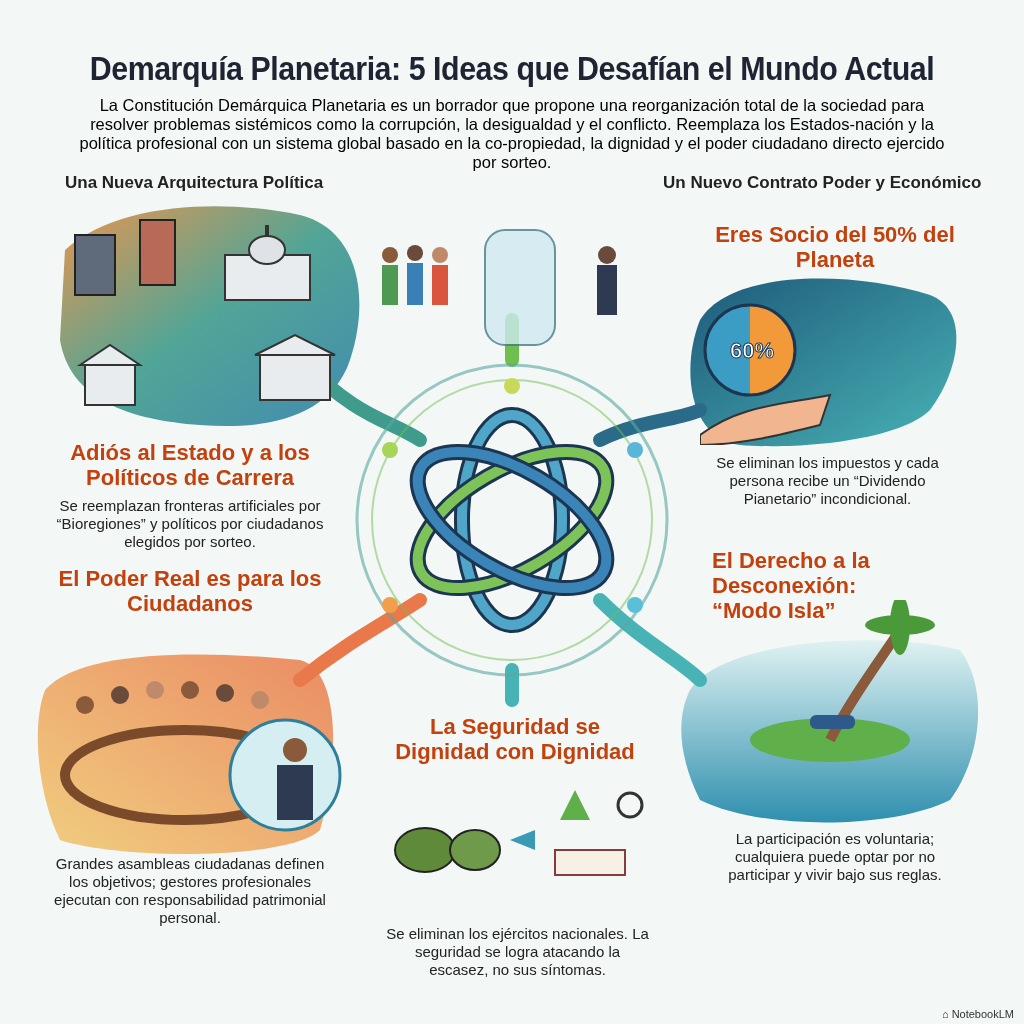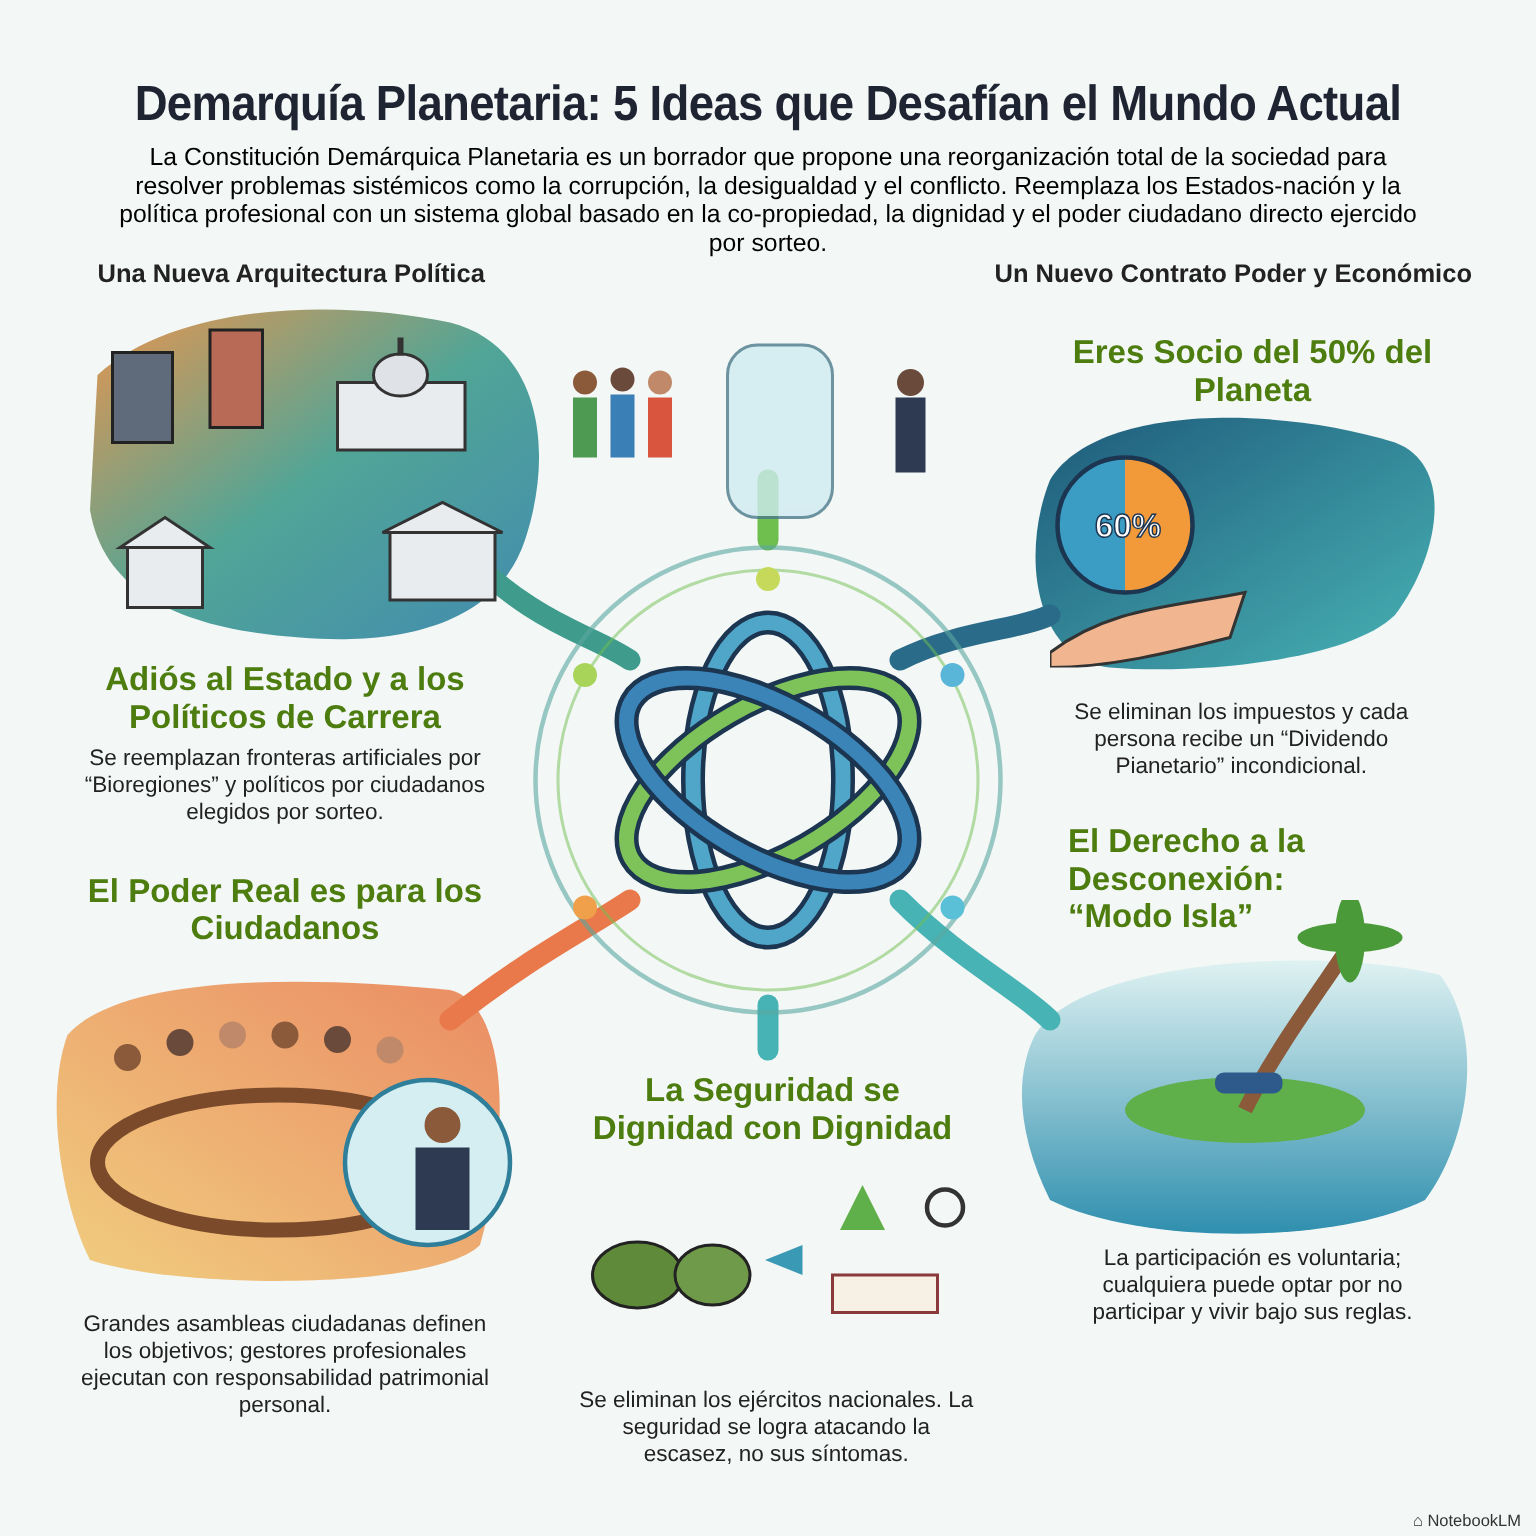--- a/index.html
+++ b/index.html
@@ -3,21 +3,21 @@
 <meta charset="utf-8">
 <style>
   html, body { margin:0; padding:0; }
   body { width:1024px; height:1024px; background:#f3f7f6; position:relative; overflow:hidden;
          font-family:"Liberation Sans", "DejaVu Sans", sans-serif; color:#1c1f24; }
   .abs { position:absolute; }
   .title { left:0; top:50px; width:1024px; text-align:center; font-size:33px; font-weight:bold;
            color:#1f2433; letter-spacing:-0.5px; transform:scaleX(0.92); }
   .intro { left:70px; top:96px; width:884px; text-align:center; font-size:16.5px; line-height:19px; color:#000000; }
   .section-h { font-size:17px; font-weight:bold; color:#222; }
-  .h2 { font-size:22px; font-weight:bold; line-height:25px; text-align:center; color:#4d7c0f; }
+  .h2 { font-size:22px; font-weight:bold; line-height:25px; text-align:center; color:#c2410c; }
   .body { font-size:15px; line-height:18px; text-align:center; color:#222; }
   svg { display:block; }
   .brand { right:10px; bottom:4px; font-size:11px; color:#333; }
 </style>
 </head>
 <body>
 
 <svg class="abs" style="left:0;top:0" width="1024" height="1024">
   <defs>
     <linearGradient id="gL" x1="0" y1="0" x2="1" y2="1">
@@ -158,25 +158,25 @@
   <g fill="#4a9a3a">
     <ellipse cx="170" cy="25" rx="35" ry="10"></ellipse>
     <ellipse cx="170" cy="25" rx="10" ry="30"></ellipse>
   </g>
   <rect x="80" y="115" width="45" height="14" rx="6" fill="#2d5a8a"></rect>
 </svg>
 
 <div class="abs h2" style="left:40px;top:440px;width:300px">Adiós al Estado y a los Políticos de Carrera</div>
 <div class="abs body" style="left:55px;top:497px;width:270px">Se reemplazan fronteras artificiales por “Bioregiones” y políticos por ciudadanos elegidos por sorteo.</div>
 
-<div class="abs h2" style="left:40px;top:581px;width:300px">El Poder Real es para los Ciudadanos</div>
-<div class="abs body" style="left:45px;top:874px;width:290px">Grandes asambleas ciudadanas definen los objetivos; gestores profesionales ejecutan con responsabilidad patrimonial personal.</div>
+<div class="abs h2" style="left:40px;top:566px;width:300px">El Poder Real es para los Ciudadanos</div>
+<div class="abs body" style="left:45px;top:855px;width:290px">Grandes asambleas ciudadanas definen los objetivos; gestores profesionales ejecutan con responsabilidad patrimonial personal.</div>
 
 <div class="abs h2" style="left:395px;top:714px;width:240px">La Seguridad se Dignidad con Dignidad</div>
 <div class="abs body" style="left:385px;top:925px;width:265px">Se eliminan los ejércitos nacionales. La seguridad se logra atacando la escasez, no sus síntomas.</div>
 
 <div class="abs h2" style="left:700px;top:222px;width:270px">Eres Socio del 50% del Planeta</div>
-<div class="abs body" style="left:700px;top:466px;width:255px">Se eliminan los impuestos y cada persona recibe un “Dividendo Pianetario” incondicional.</div>
+<div class="abs body" style="left:700px;top:454px;width:255px">Se eliminan los impuestos y cada persona recibe un “Dividendo Pianetario” incondicional.</div>
 
 <div class="abs h2" style="left:712px;top:548px;width:170px;text-align:left">El Derecho a la Desconexión: “Modo Isla”</div>
 <div class="abs body" style="left:715px;top:830px;width:240px">La participación es voluntaria; cualquiera puede optar por no participar y vivir bajo sus reglas.</div>
 
 <div class="abs brand"><span>⌂ </span><span>NotebookLM</span></div>
 
 </body></html>

